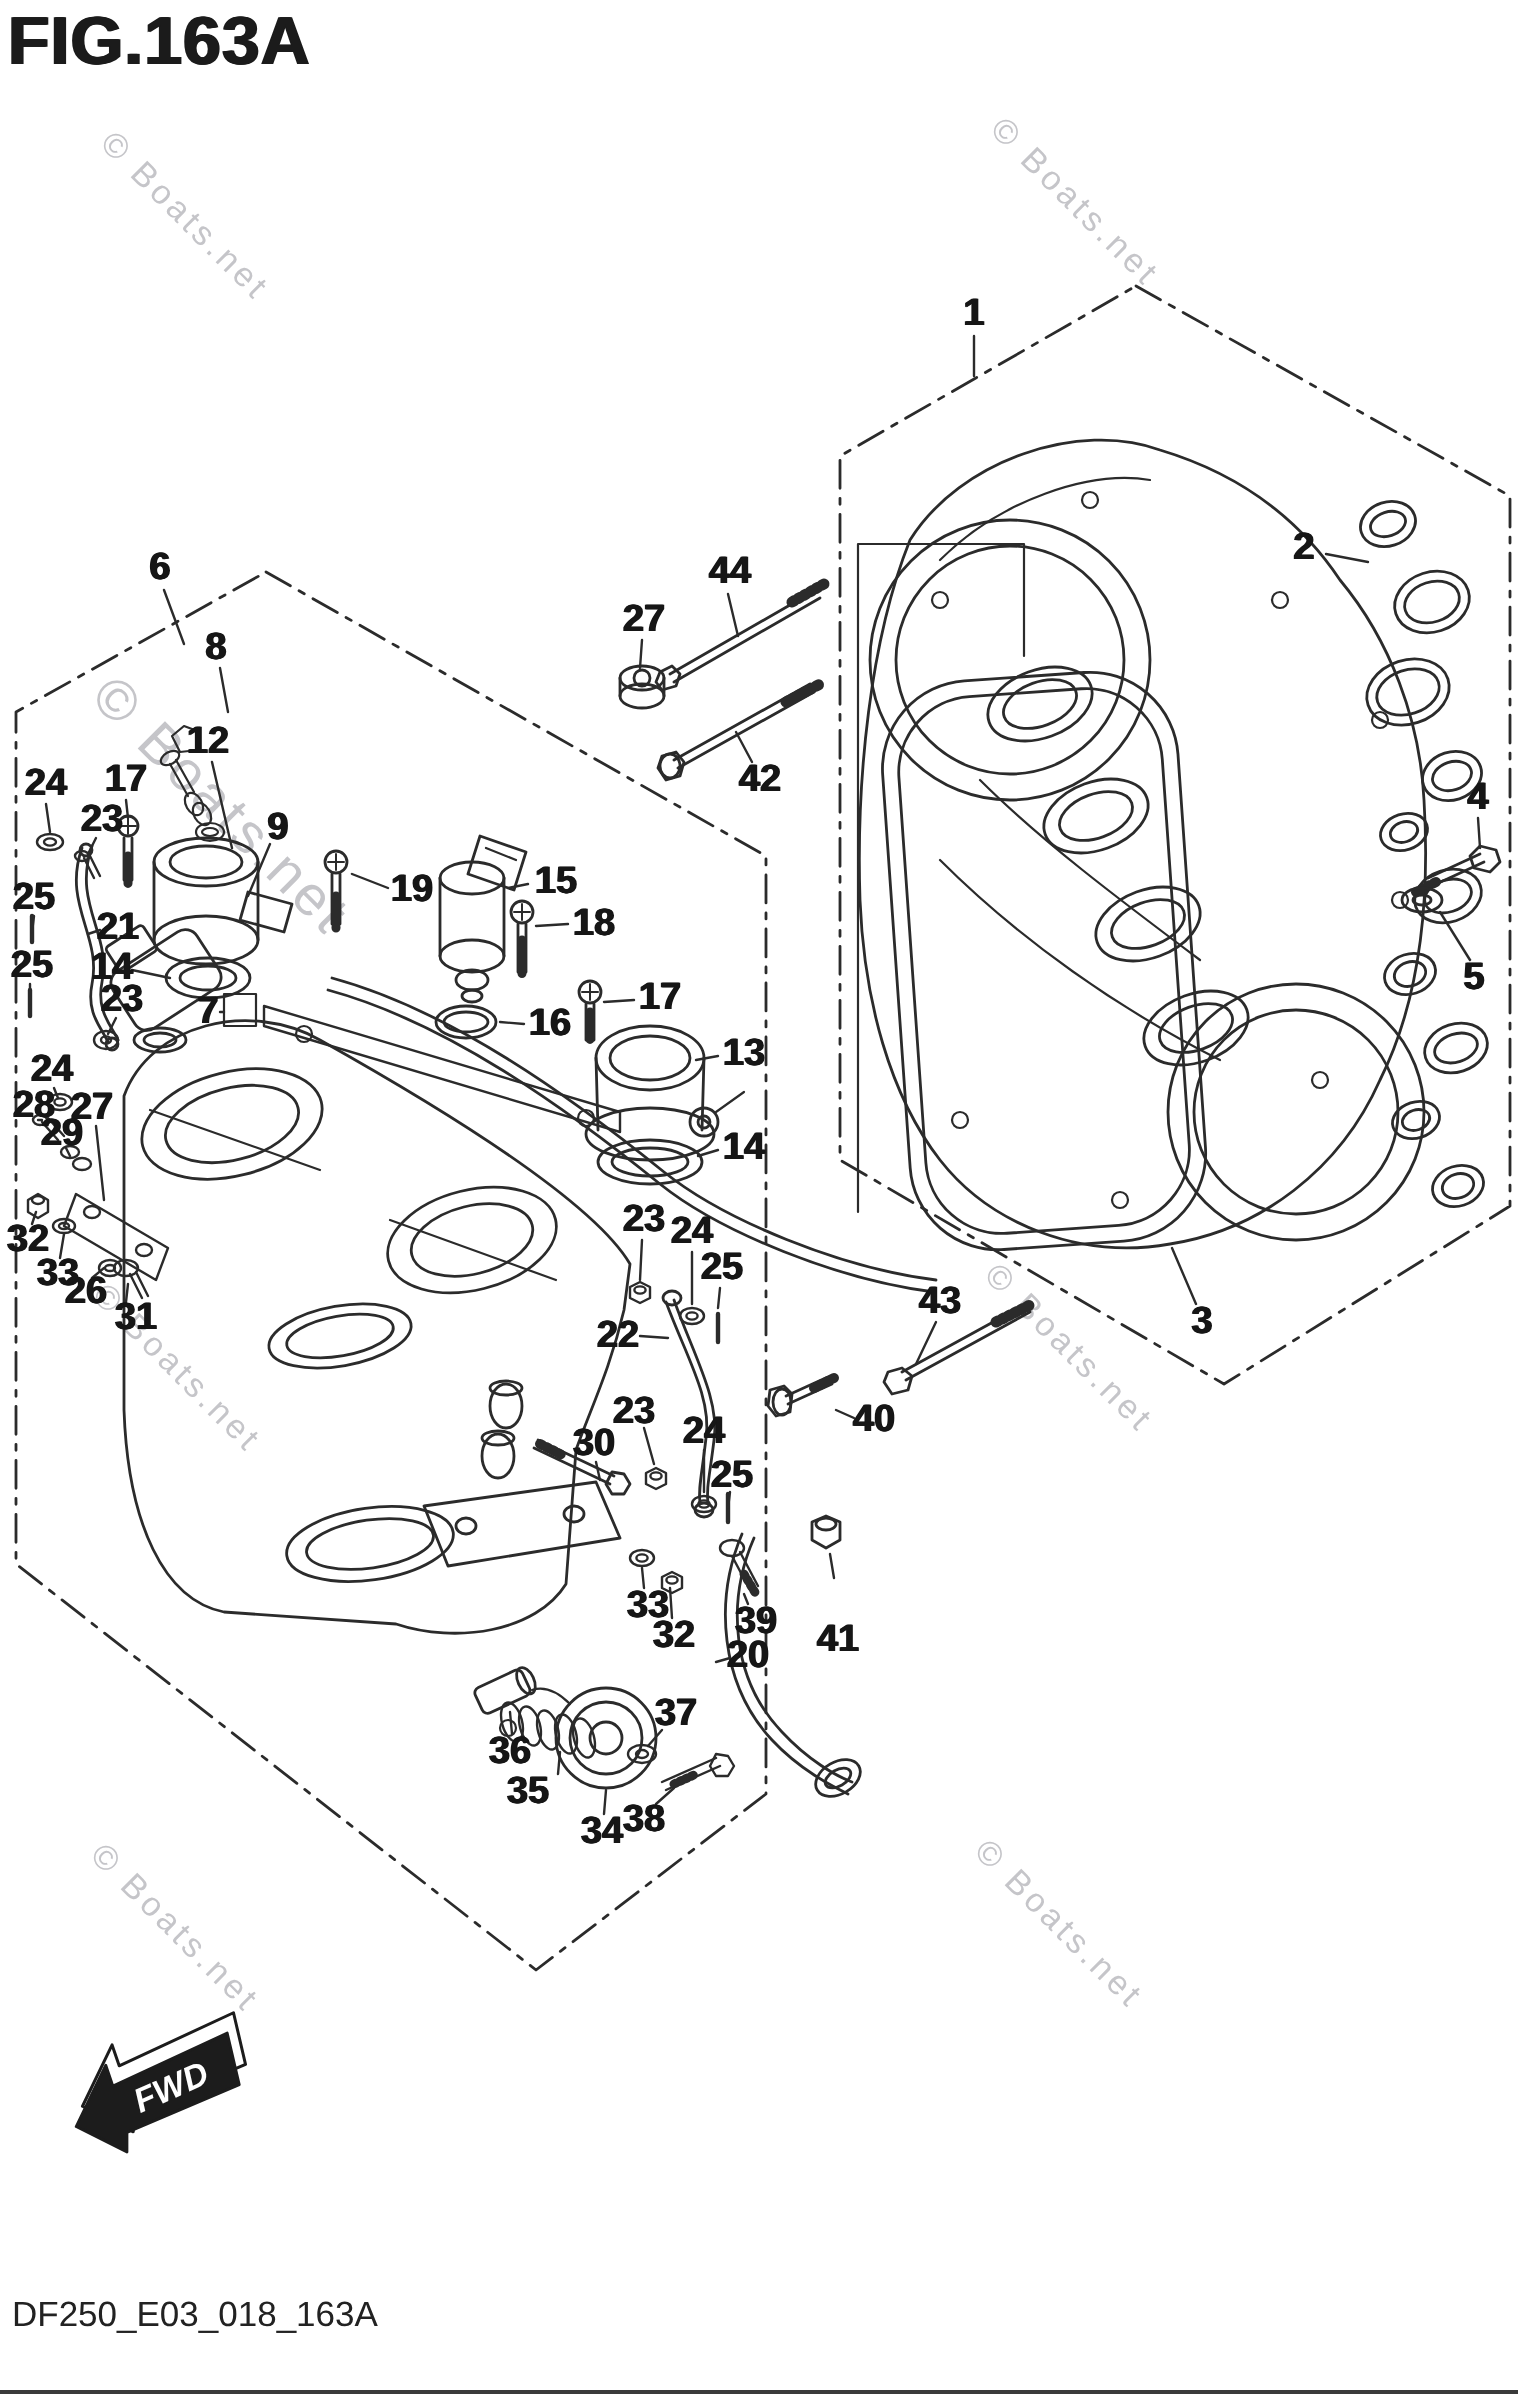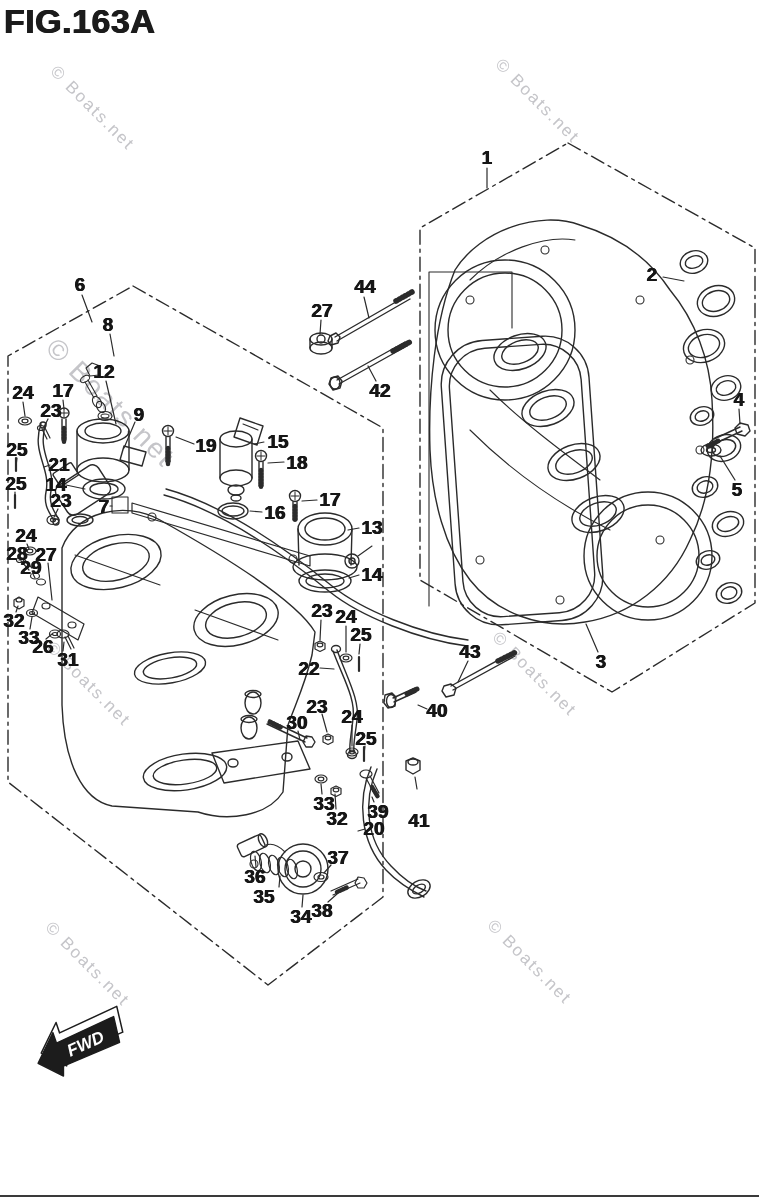--- a/index.html
+++ b/index.html
@@ -472,16 +472,17 @@
       <div class="callout" style="left: 652px; top: 274px;">2</div>
       <div class="callout" style="left: 739px; top: 399px;">4</div>
       <div class="callout" style="left: 737px; top: 489px;">5</div>
       <div class="callout" style="left: 601px; top: 661px;">3</div>
       <div class="callout" style="left: 470px; top: 651px;">43</div>
       <div class="callout" style="left: 437px; top: 710px;">40</div>
       <div class="callout" style="left: 419px; top: 798px; margin-top: 22px;">41</div>
     </div>
 
   <div class="footer">
+    <div>DF250_E03_018_163A</div>
   </div>
   <div class="bottom-rule"></div>
 
 </div>
 
 </body></html>

